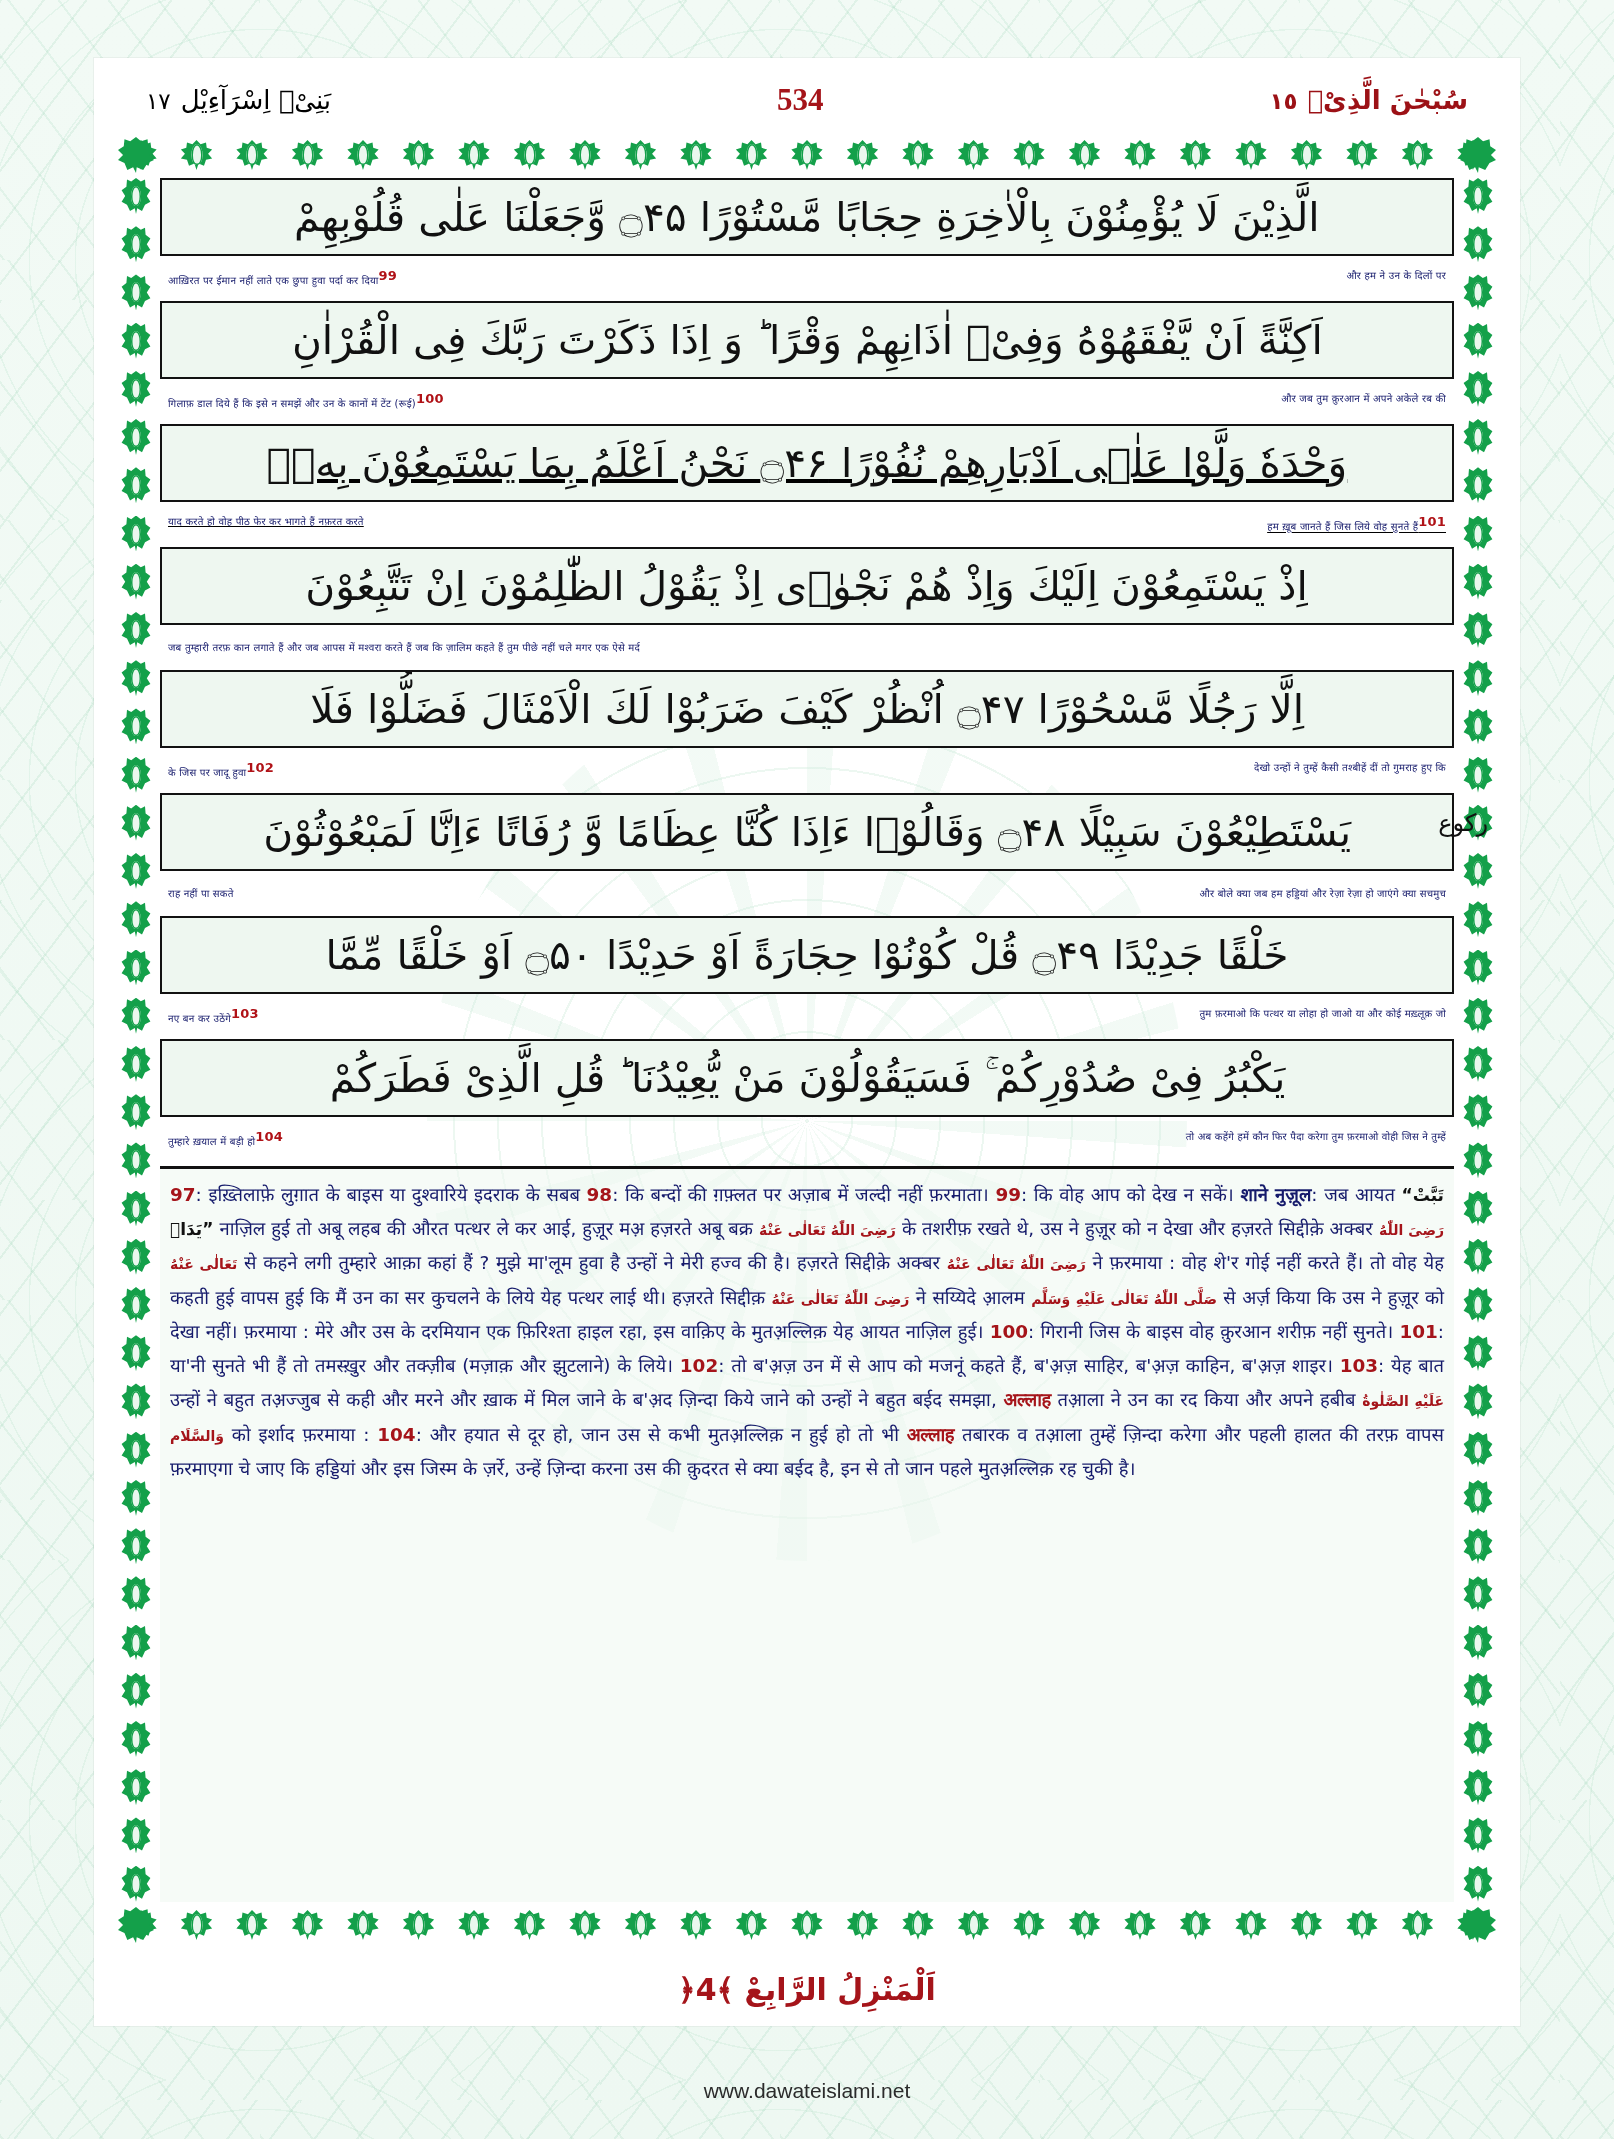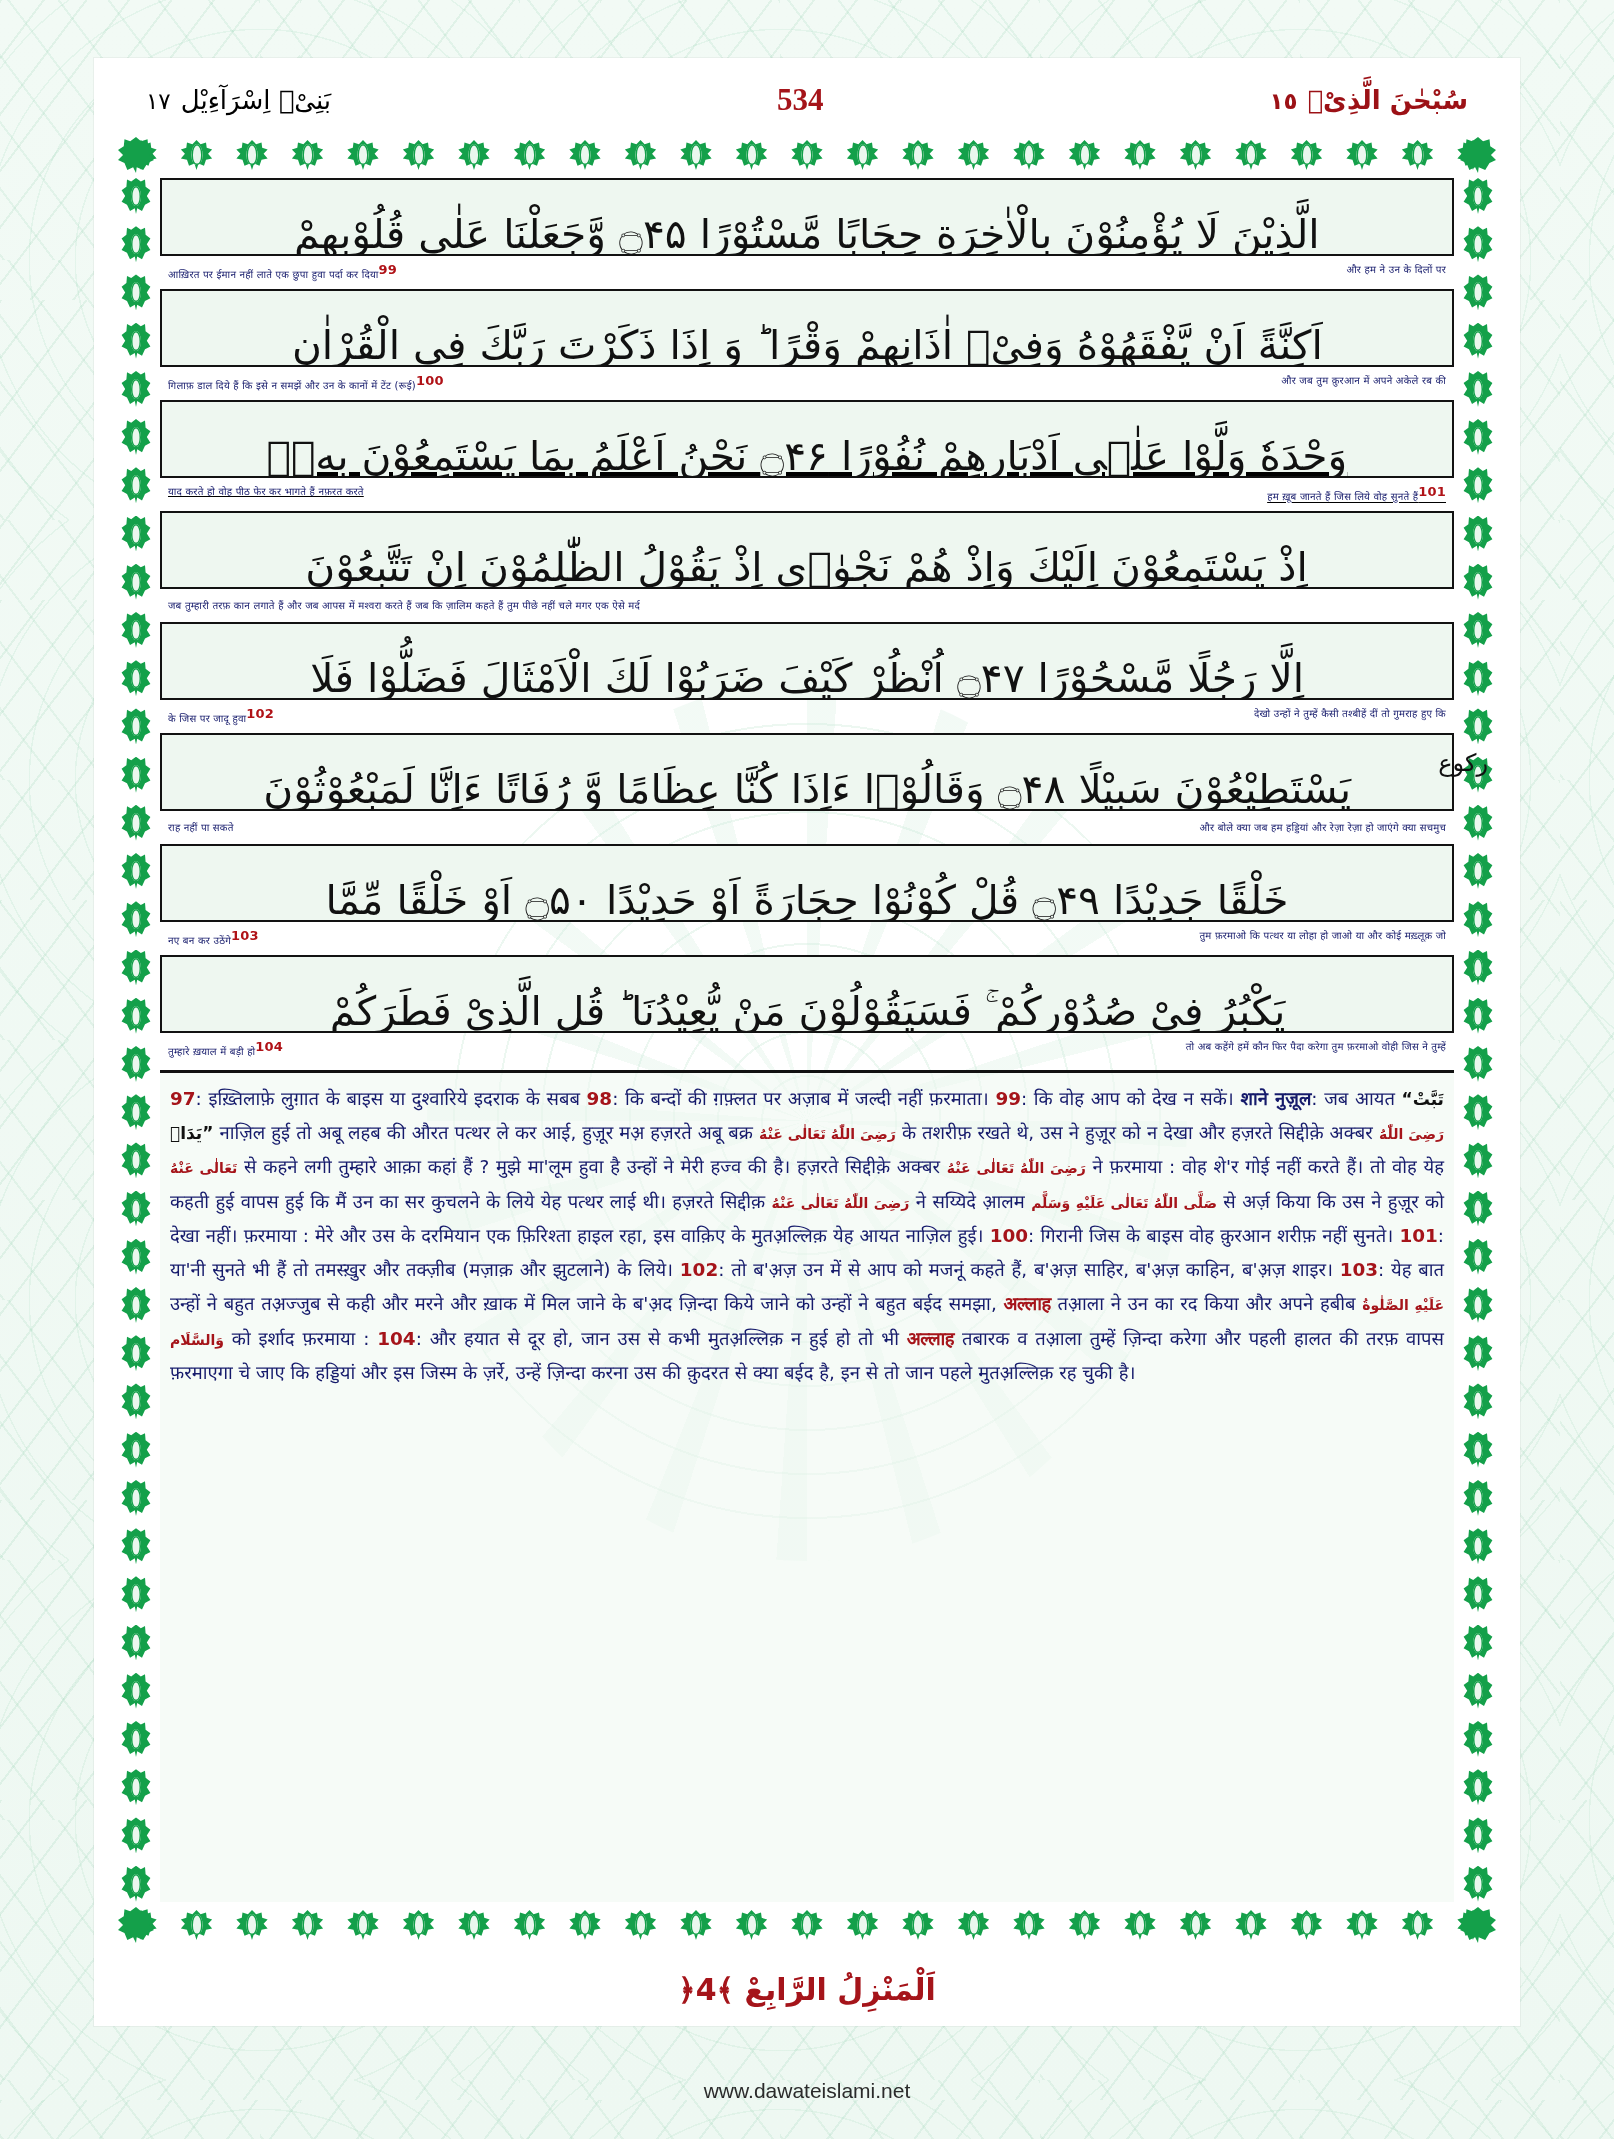--- a/index.html
+++ b/index.html
@@ -150,37 +150,37 @@
     position:absolute;left:46px;right:46px;top:44px;bottom:44px;
     display:flex;flex-direction:column;
   }
 
   
   .ayah-block{margin-bottom:1px;}
   .arabic-row{
     border:2.5px solid #121212;
     background:#eef7f0;
     height:78px;
-    display:flex;align-items:flex-end;justify-content:center;
+    display:flex;align-items:center;justify-content:center;
     overflow:hidden;
     box-sizing:border-box;
   }
   .arabic-text{
     direction:rtl;
     font-family:"DejaVu Sans", sans-serif;
     font-size:40px;
     line-height:1;
     color:#111;
     white-space:nowrap;
     letter-spacing:-1px;
     padding:0 6px;
     transform:scaleX(1.02);
   }
   .trans-row{
-    height:32px;
+    height:44px;
     display:flex;align-items:center;
     background:transparent;
     overflow:hidden;
   }
   .trans-text{
     font-family:"DejaVu Sans", sans-serif;
     font-size:20.5px;
     color:#151a6b;
     white-space:nowrap;
     width:100%;

